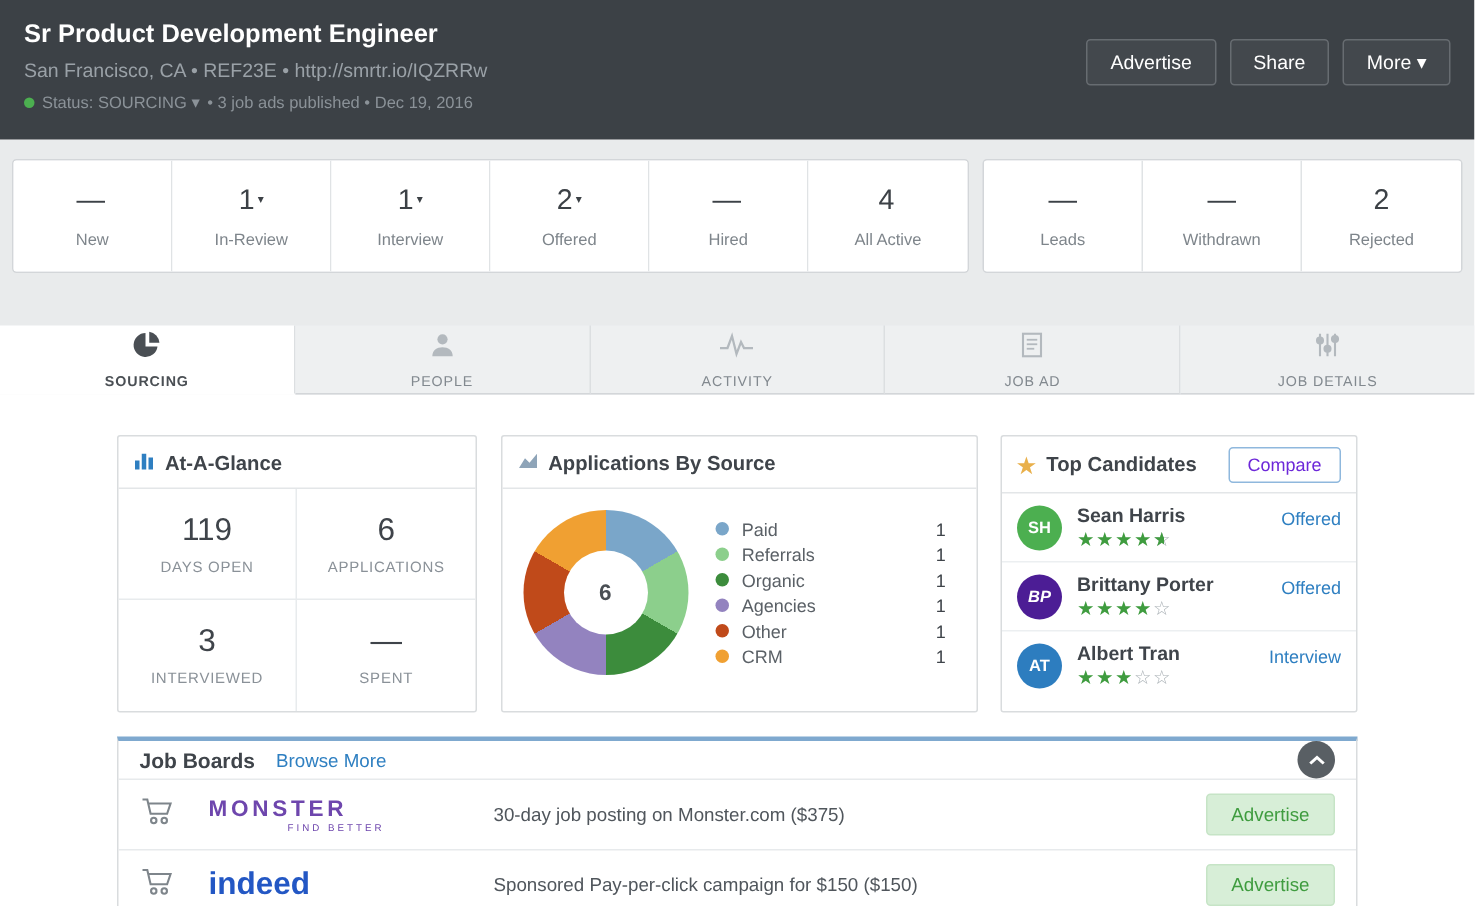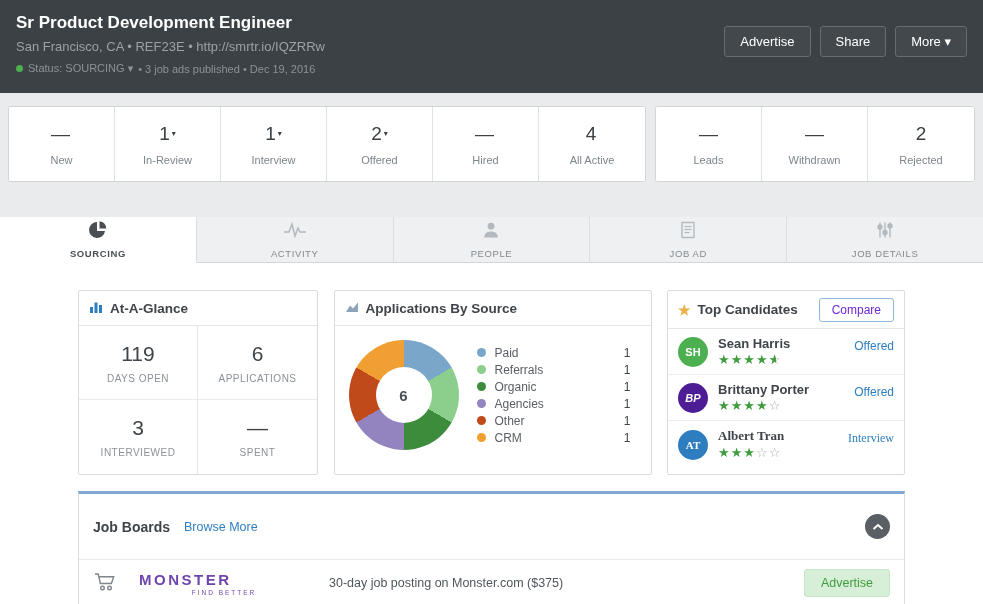--- a/index.html
+++ b/index.html
@@ -66,35 +66,35 @@
   .l-lbl { flex:1; font-size:12px; color:#5a6066; }
   .l-cnt { font-size:12px; color:#3f444a; margin-right:6px; }
 
   
   .card.cands { width:238px; height:185px; }
   .card.cands .card-h { height:38px; }
   .star-ico { color:#e9b04b; font-size:14px; }
   .compare { margin-left:auto; background:#fff; border:1px solid #8fb8dd; color:#6d28d9;
     font-size:12px; padding:4px 12px; border-radius:3px; cursor:pointer; font-family:inherit; }
   .c-row { display:flex; align-items:center; padding:7px 10px; border-bottom:1px solid #eceff1; cursor:pointer; }
-  .c-row:last-child { border-bottom:none;font-family:Liberation Serif, serif; }
+  .c-row:last-child { border-bottom:none; }
   .avatar { width:30px; height:30px; border-radius:50%; color:#fff; font-size:11px; font-weight:bold;
     display:flex; align-items:center; justify-content:center; flex:none; }
   .c-info { margin-left:10px; }
   .c-name { font-size:13px; font-weight:bold; color:#3f444a; }
   .stars { font-size:13px; letter-spacing:1px; margin-top:1px; color:#a9b0b5; }
   .st.full { color:#3f9c3f; }
   .st.half { position:relative; color:#a9b0b5; }
   .st.half .o { position:absolute; left:0; top:0; width:55%; overflow:hidden; color:#3f9c3f; }
   .c-status { margin-left:auto; align-self:flex-start; margin-top:3px; font-size:12px; color:#2e7fc1; cursor:pointer; }
 
   
   .jobboards { margin:15px 78px 0 78px; background:#fff; border:1px solid #d9dcde;
     border-top:3px solid #7fa9cf; }
-  .jb-h { display:flex; align-items:center; padding:20px 14px; }
+  .jb-h { display:flex; align-items:center; padding:0 14px; }
   .jb-title { font-size:14px; font-weight:bold; }
   .jb-link { font-size:12.5px; color:#2e7fc1; margin-left:14px; cursor:pointer; }
   .collapse { margin-left:auto; width:25px; height:25px; border-radius:50%; background:#595f64;
     border:none; display:flex; align-items:center; justify-content:center; cursor:pointer; }
   .jb-row { display:flex; align-items:center; height:47px; padding:0 14px; border-top:1px solid #e7eaec; }
   .cart { flex:none; cursor:pointer; }
   .logo-block { width:170px; margin-left:22px; flex:none; }
   .logo-monster { font-size:15px; font-weight:bold; letter-spacing:2.5px; width:fit-content; }
   .logo-tag { font-size:6.5px; letter-spacing:2px; text-align:center; margin-top:1px; }
   .logo-indeed { font-size:21px; font-weight:bold; }
@@ -169,34 +169,34 @@
       <span>
         <svg width="20" height="20" viewBox="0 0 20 20">
             <path d="M9 2 A8 8 0 1 0 17 11 L9 11 Z" fill="#4a4f54"></path>
             <path d="M11.5 1.2 A8 8 0 0 1 18.3 8.5 L11.5 8.5 Z" fill="#4a4f54"></path>
           </svg>
       </span>
       <span class="tlbl">SOURCING</span>
     </div>
     <div class="tab">
       <span>
-        <svg width="24" height="20" viewBox="0 0 24 20">
-            <polyline points="1,12 6,12 9,4 12,16 15,8 17,12 23,12" fill="none" stroke="#b3b9be" stroke-width="1.5"></polyline>
-          </svg>
-      </span>
-      <span class="tlbl">ACTIVITY</span>
-    </div>
-    <div class="tab">
-      <span>
         <svg width="20" height="20" viewBox="0 0 20 20">
             <circle cx="10" cy="6.2" r="3.4" fill="#b3b9be"></circle>
             <path d="M3.2 17.5 c0-4 3-6 6.8-6 s6.8 2 6.8 6 Z" fill="#b3b9be"></path>
           </svg>
       </span>
       <span class="tlbl">PEOPLE</span>
+    </div>
+    <div class="tab">
+      <span>
+        <svg width="24" height="20" viewBox="0 0 24 20">
+            <polyline points="1,12 6,12 9,4 12,16 15,8 17,12 23,12" fill="none" stroke="#b3b9be" stroke-width="1.5"></polyline>
+          </svg>
+      </span>
+      <span class="tlbl">ACTIVITY</span>
     </div>
     <div class="tab">
       <span>
         <svg width="20" height="20" viewBox="0 0 20 20">
             <rect x="4" y="2.5" width="12" height="15" fill="none" stroke="#b3b9be" stroke-width="1.4"></rect>
             <line x1="6.5" y1="6.5" x2="13.5" y2="6.5" stroke="#b3b9be" stroke-width="1.2"></line>
             <line x1="6.5" y1="9.5" x2="13.5" y2="9.5" stroke="#b3b9be" stroke-width="1.2"></line>
             <line x1="6.5" y1="12.5" x2="11.5" y2="12.5" stroke="#b3b9be" stroke-width="1.2"></line>
           </svg>
       </span>

